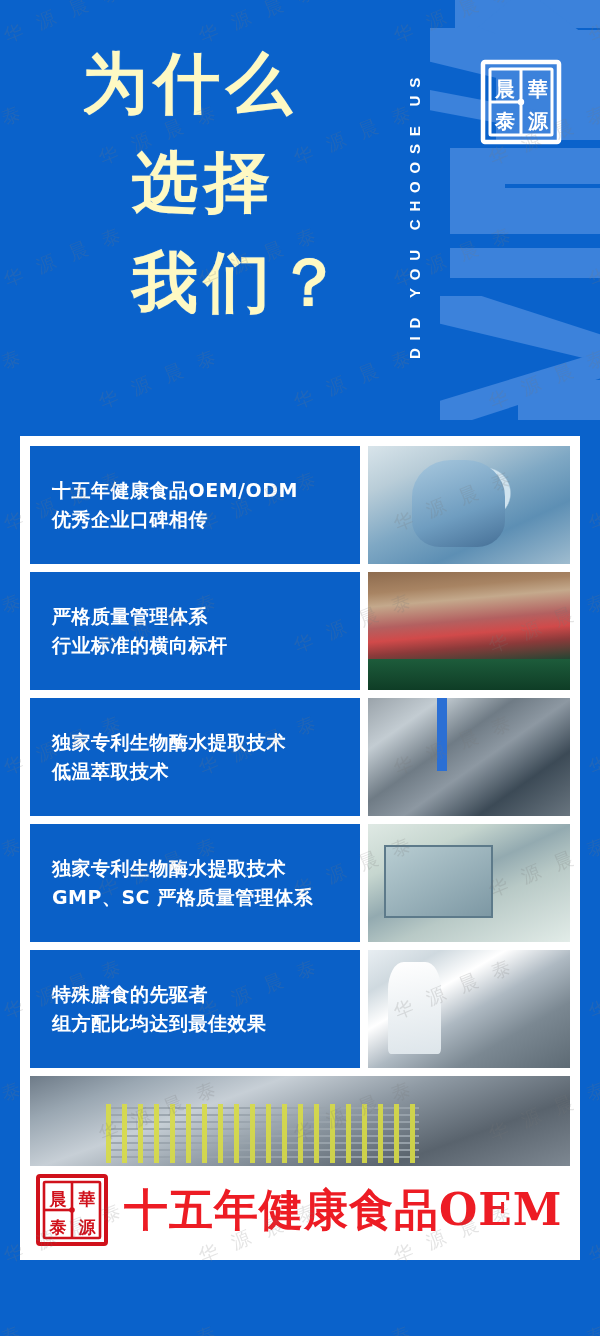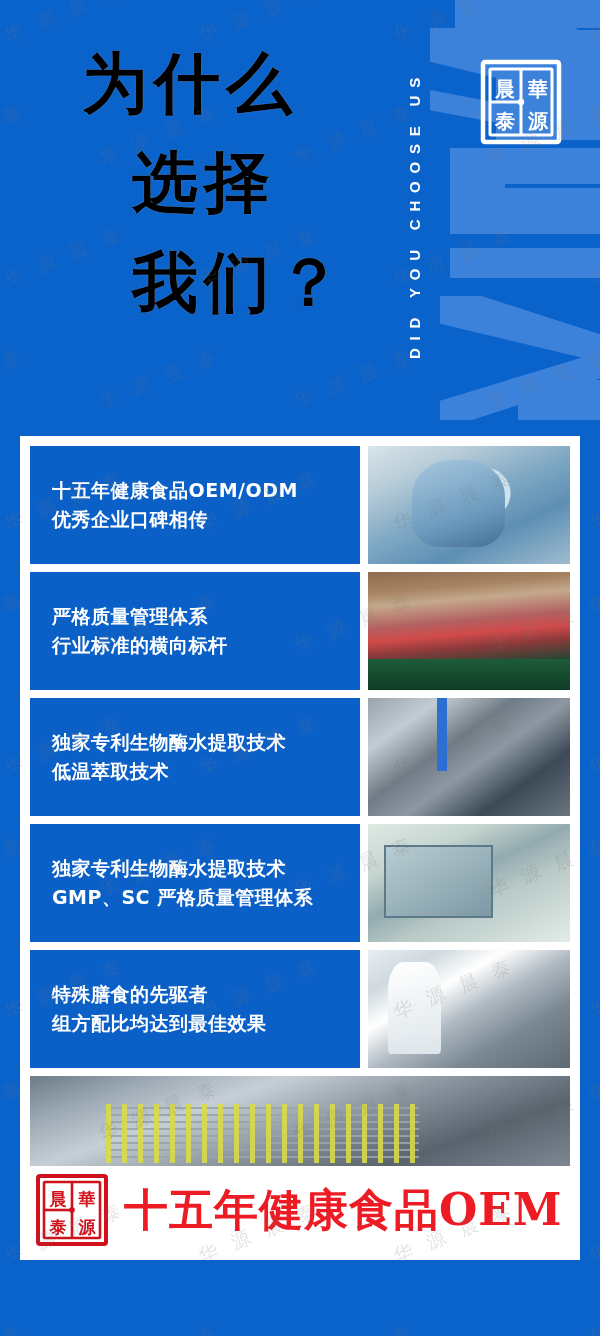--- a/index.html
+++ b/index.html
@@ -67,21 +67,21 @@
     font-weight:500;
   }
 
   
   #headline {
     position:absolute;
     left:82px; top:50px;
     z-index:20;
   }
   .hl-line {
-    color:#000000;
+    color:#fef9c3;
     font-size:66px;
     line-height:1.02;
     font-weight:700;
     letter-spacing:6px;
     font-family:"DejaVu Serif","Liberation Serif",serif;
     margin-bottom:32px;
     text-shadow:0 0 1px rgba(255,255,255,.5);
   }
   .hl-line.l2 { margin-left:50px; }
   .hl-line.l3 { margin-left:50px; margin-bottom:0; }

